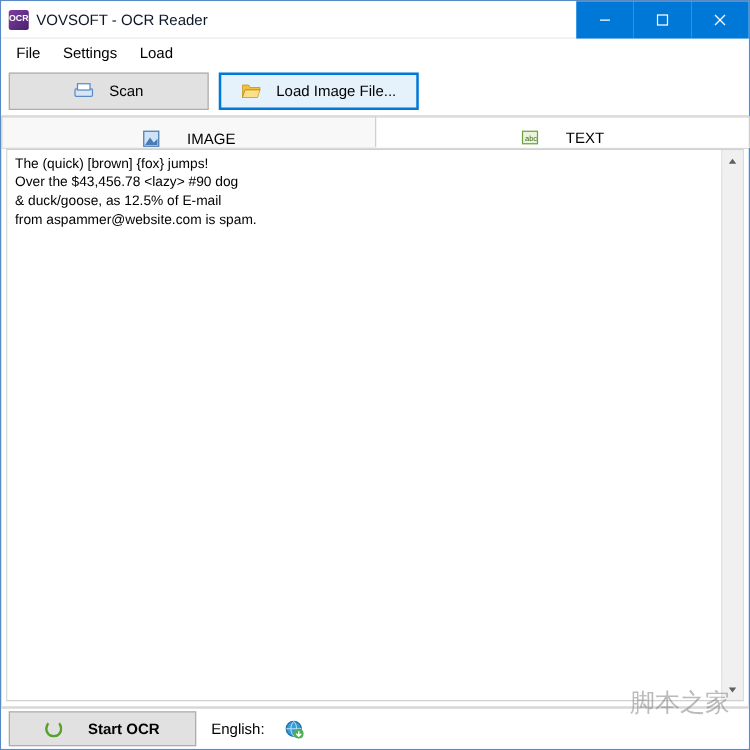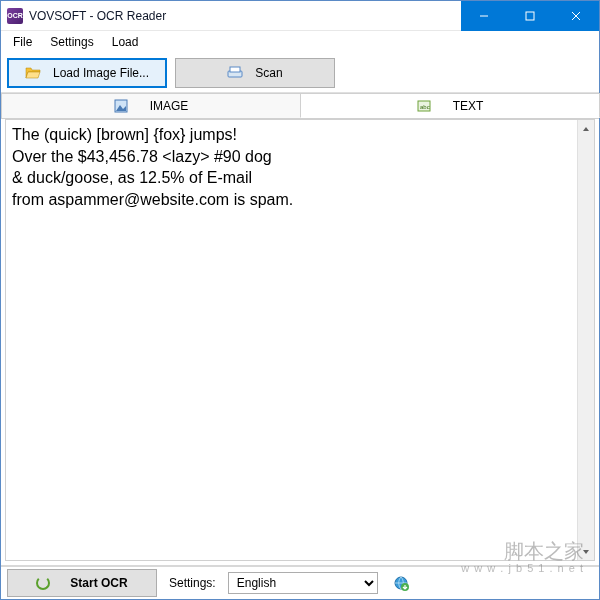--- a/index.html
+++ b/index.html
@@ -14,25 +14,25 @@
 .win-min, .win-max { background: #0078d7; }
 .win-close { background: #0078d7; }
 .win-btn svg { stroke: #fff; }
 .menubar { display: flex; height: 22px; align-items: center; padding: 0 4px; background: #fff; gap: 2px; }
 .menu-item { padding: 2px 8px; cursor: default; }
 .toolbar { display: flex; height: 40px; align-items: center; padding: 4px 6px; gap: 8px; background: #fff; border-bottom: 1px solid #e0e0e0; }
 .tb-btn { height: 30px; border: 1px solid #adadad; background: #e1e1e1; display: flex; align-items: center; justify-content: center; gap: 12px; padding: 0 14px; cursor: default; font-size: 12px; min-width: 160px; }
 .tb-btn.active { border: 2px solid #0078d7; background: #e5f1fb; }
 .tb-icon { width: 16px; height: 16px; }
 .tabs { display: flex; height: 26px; border-bottom: 1px solid #d0d0d0; }
-.tab { flex: 1; display: flex; align-items: center; justify-content: center; gap: 22px; border: 1px solid #d0d0d0; border-bottom: none; background: #f8f8f8; cursor: default; margin-right:-1px;}
+.tab { flex: 1; display: flex; align-items: flex-end; justify-content: center; gap: 22px; border: 1px solid #d0d0d0; border-bottom: none; background: #f8f8f8; cursor: default; margin-right:-1px;}
 .tab.active { background: #fff; border-bottom: 1px solid #fff; position: relative; z-index: 1; }
 .tab-icon { width: 14px; height: 14px; }
 .content { flex: 1; display: flex; position: relative; border: 1px solid #d0d0d0; margin: 0 4px 4px 4px; }
-.textarea { flex: 1; border: none; resize: none; padding: 4px 6px; font-family: Tahoma, sans-serif; font-size: 16px; line-height: 1.35; outline: none; white-space: pre; overflow: auto; }
+.textarea { flex: 1; border: none; resize: none; padding: 4px 6px; font-family: Tahoma, sans-serif; font-size: 11px; line-height: 1.35; outline: none; white-space: pre; overflow: auto; }
 .scrollbar-v { width: 17px; background: #f0f0f0; border-left: 1px solid #e0e0e0; display:flex; flex-direction:column; justify-content:space-between; }
 .sb-arrow { height: 17px; display:flex; align-items:center; justify-content:center; background:#f0f0f0;}
 .bottombar { display: flex; align-items: center; height: 34px; padding: 2px 6px; border-top: 2px solid #d8d8d8; gap: 12px; background:#fff; }
 .start-btn { width: 150px; height: 28px; border: 1px solid #adadad; background: #e1e1e1; display: flex; align-items: center; justify-content:center; gap: 20px; font-weight: bold; cursor: default; font-size:12px; padding:0 24px;}
 .start-btn .circle { width:14px; height:14px; border:2px solid #5aa02c; border-radius:50%; border-top-color:transparent; }
 .lang-label { font-size: 12px; }
 .lang-select { width: 150px; height: 22px; border: 1px solid #adadad; background: #fff; font-size: 12px; padding: 0 4px; }
 .globe-btn { width: 22px; height: 22px; border: 1px solid transparent; display:flex; align-items:center; justify-content:center; cursor:default; }
 .statusbar { height: 20px; border-top: 1px solid #d0d0d0; padding: 2px 6px; font-size: 12px; display:flex; align-items:center; background:#f4f4f4;}
 .watermark { position: absolute; right: 16px; bottom: 26px; color: rgba(120,120,120,0.5); font-size: 20px; font-family: "Microsoft YaHei","SimHei",sans-serif; pointer-events: none; text-align:right; line-height:1.1;}
@@ -68,33 +68,33 @@
     </div>
   </div>
 
   <div class="menubar">
     <div class="menu-item">File</div>
     <div class="menu-item">Settings</div>
     <div class="menu-item">Load</div>
   </div>
 
   <div class="toolbar">
+    <div class="tb-btn">
+      <svg class="tb-icon" viewBox="0 0 16 16">
+        <rect x="1" y="6" width="14" height="6" rx="1" fill="#d8e6f3" stroke="#5a8ac6"></rect>
+        <rect x="3" y="2" width="10" height="5" fill="#fff" stroke="#5a8ac6"></rect>
+      </svg>
+      <span>Scan</span>
+    </div>
     <div class="tb-btn active">
       <svg class="tb-icon" viewBox="0 0 16 16">
         <path d="M1 3h5l1 2h8v2H3L1 13V3z" fill="#f4c036" stroke="#b78500" stroke-width="0.5"></path>
         <path d="M3 7h12l-2 6H1l2-6z" fill="#ffe08a" stroke="#b78500" stroke-width="0.5"></path>
       </svg>
       <span>Load Image File...</span>
-    </div>
-    <div class="tb-btn">
-      <svg class="tb-icon" viewBox="0 0 16 16">
-        <rect x="1" y="6" width="14" height="6" rx="1" fill="#d8e6f3" stroke="#5a8ac6"></rect>
-        <rect x="3" y="2" width="10" height="5" fill="#fff" stroke="#5a8ac6"></rect>
-      </svg>
-      <span>Scan</span>
     </div>
   </div>
 
   <div class="tabs">
     <div class="tab">
       <svg class="tab-icon" viewBox="0 0 14 14">
         <rect x="1" y="1" width="12" height="12" fill="#cfe3f7" stroke="#4a7bb5"></rect>
         <polygon points="2,12 6,6 9,10 12,7 12,12" fill="#4a7bb5"></polygon>
       </svg>
       <span>IMAGE</span>
@@ -125,33 +125,29 @@
           </svg>
       </div>
     </div>
   </div>
 
   <div class="bottombar">
     <div class="start-btn">
       <span class="circle"></span>
       <span>Start OCR</span>
     </div>
-    <span class="lang-label">Settings:</span>
-    <select class="lang-select">
-      <option>English</option>
-    </select>
+    <span class="lang-label">English:</span>
     <div class="globe-btn">
       <svg width="16" height="16" viewBox="0 0 16 16">
         <circle cx="8" cy="8" r="6" fill="#3a9bd9" stroke="#1f6fa8"></circle>
         <path d="M2 8h12M8 2c3 3 3 9 0 12M8 2c-3 3-3 9 0 12" stroke="#bfe3f7" fill="none" stroke-width="0.8"></path>
         <circle cx="12" cy="12" r="4" fill="#4caf50"></circle>
         <path d="M12 10v4M10 12l2 2 2-2" stroke="#fff" fill="none" stroke-width="1.2"></path>
       </svg>
     </div>
   </div>
 
 
 </div>
 
 <div class="watermark">
   <div>脚本之家</div>
-  <div class="url">w w w . j b 5 1 . n e t</div>
 </div>
 
 </body></html>

